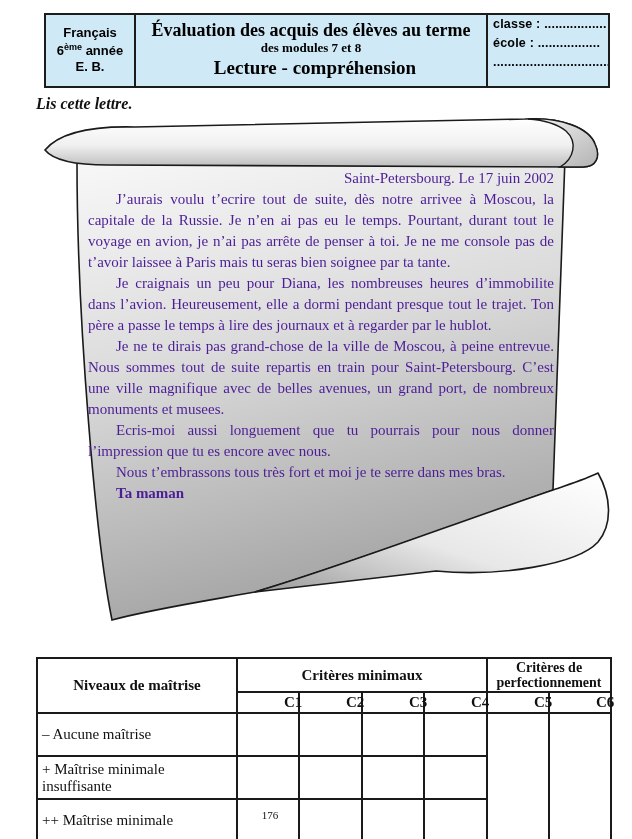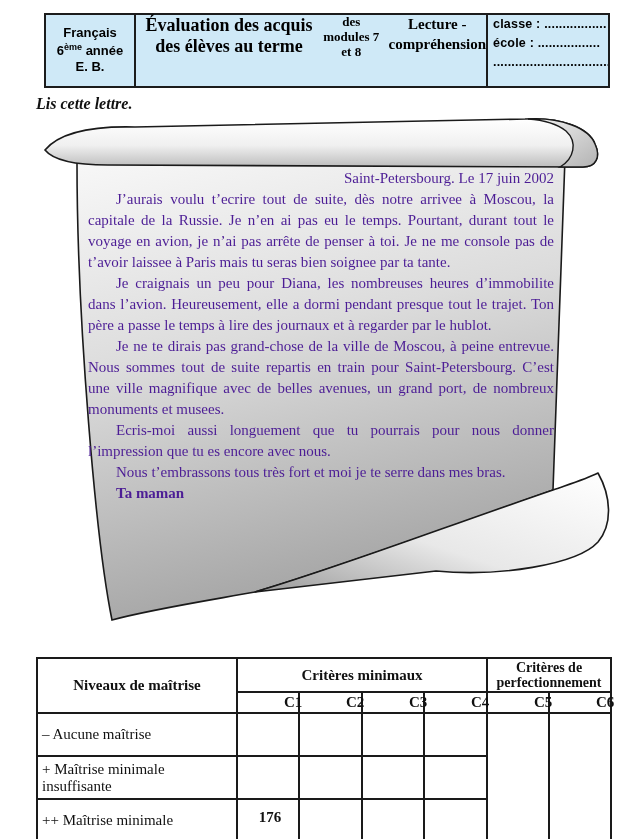--- a/index.html
+++ b/index.html
@@ -21,27 +21,27 @@
     background:#cfe9f7;border:2px solid #1c1c1c;box-sizing:border-box;
     color:#000000;
   }
   .hbox-left{
     width:90px;display:flex;flex-direction:column;justify-content:center;
     text-align:center;font-weight:bold;font-size:13px;line-height:1.25;
     font-family:"Liberation Sans", sans-serif;
     border-right:none;
   }
   .hbox-center{
-    flex:1;display:flex;flex-direction:row;justify-content:center;
+    flex:1;display:flex;flex-direction:column;justify-content:center;
     text-align:center;font-weight:bold;
     border-right:none;
   }
   .hbox-center .t1{font-size:18px;line-height:1.15;}
   .hbox-center .t2{font-size:13px;line-height:1.15;}
-  .hbox-center .t3{font-size:15px;line-height:1.3;padding-left:8px;}
+  .hbox-center .t3{font-size:19px;line-height:1.3;padding-left:8px;}
   .hbox-right{
     width:124px;display:flex;flex-direction:column;justify-content:flex-start;
     font-weight:bold;font-size:12.5px;line-height:1.5;padding-left:5px;
     font-family:"Liberation Sans", sans-serif;
     letter-spacing:0.2px;white-space:nowrap;overflow:hidden;
   }
   sup{font-size:9px;}
 
   
   .instruction{
@@ -75,21 +75,21 @@
   }
   .grid thead th{font-weight:bold;text-align:center;}
   .grid .group-row th{height:33px;font-size:15px;}
   .grid .group-row th.perf{font-size:14px;line-height:1.08;padding:1px 2px;}
   .grid .crit-row th{height:21px;font-size:15px;padding-left:46px;}
   .grid tbody td{height:43px;}
   .grid tbody td.rowlabel{text-align:left;font-weight:normal;}
 
   .page-number{
     position:absolute;left:0;top:809px;width:540px;text-align:center;
-    font-weight:bold;font-size:15px;color:#111;
+    font-weight:normal;font-size:11px;color:#111;
   }
 </style>
 </head>
 <body>
 
 <div class="page">
 
   <div class="header-row">
     <div class="hbox hbox-left">
       <div>Français</div>

